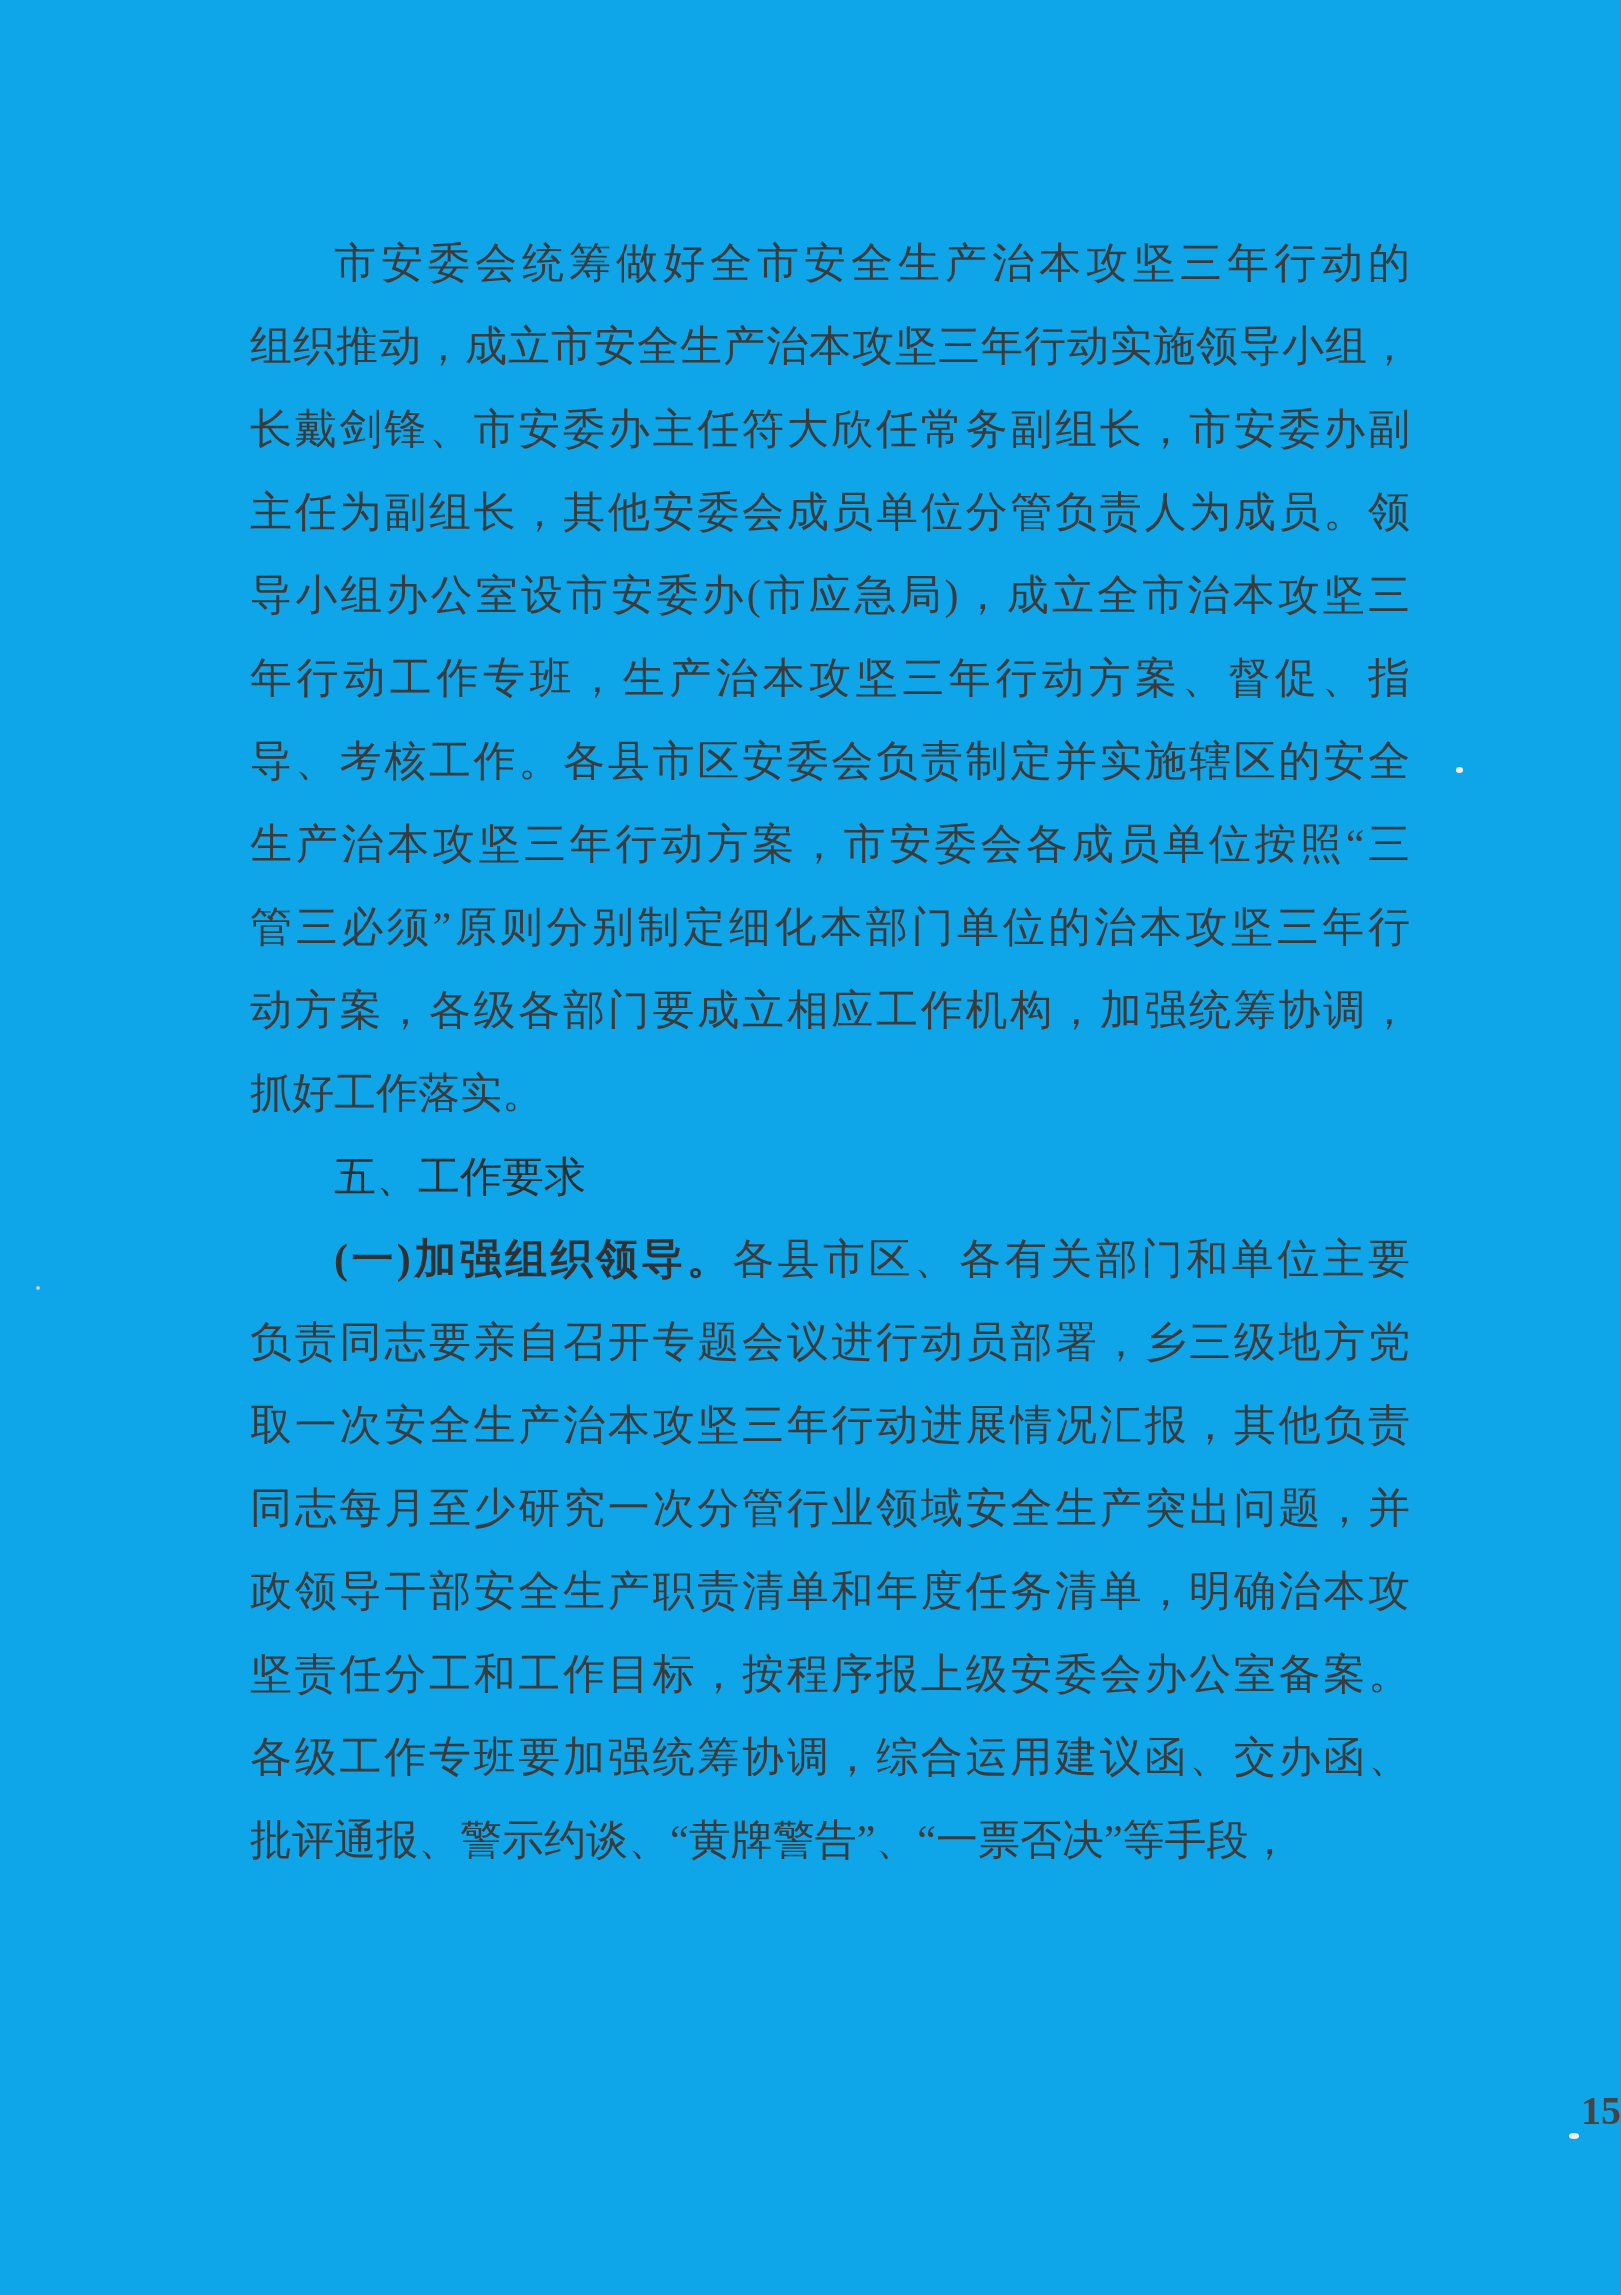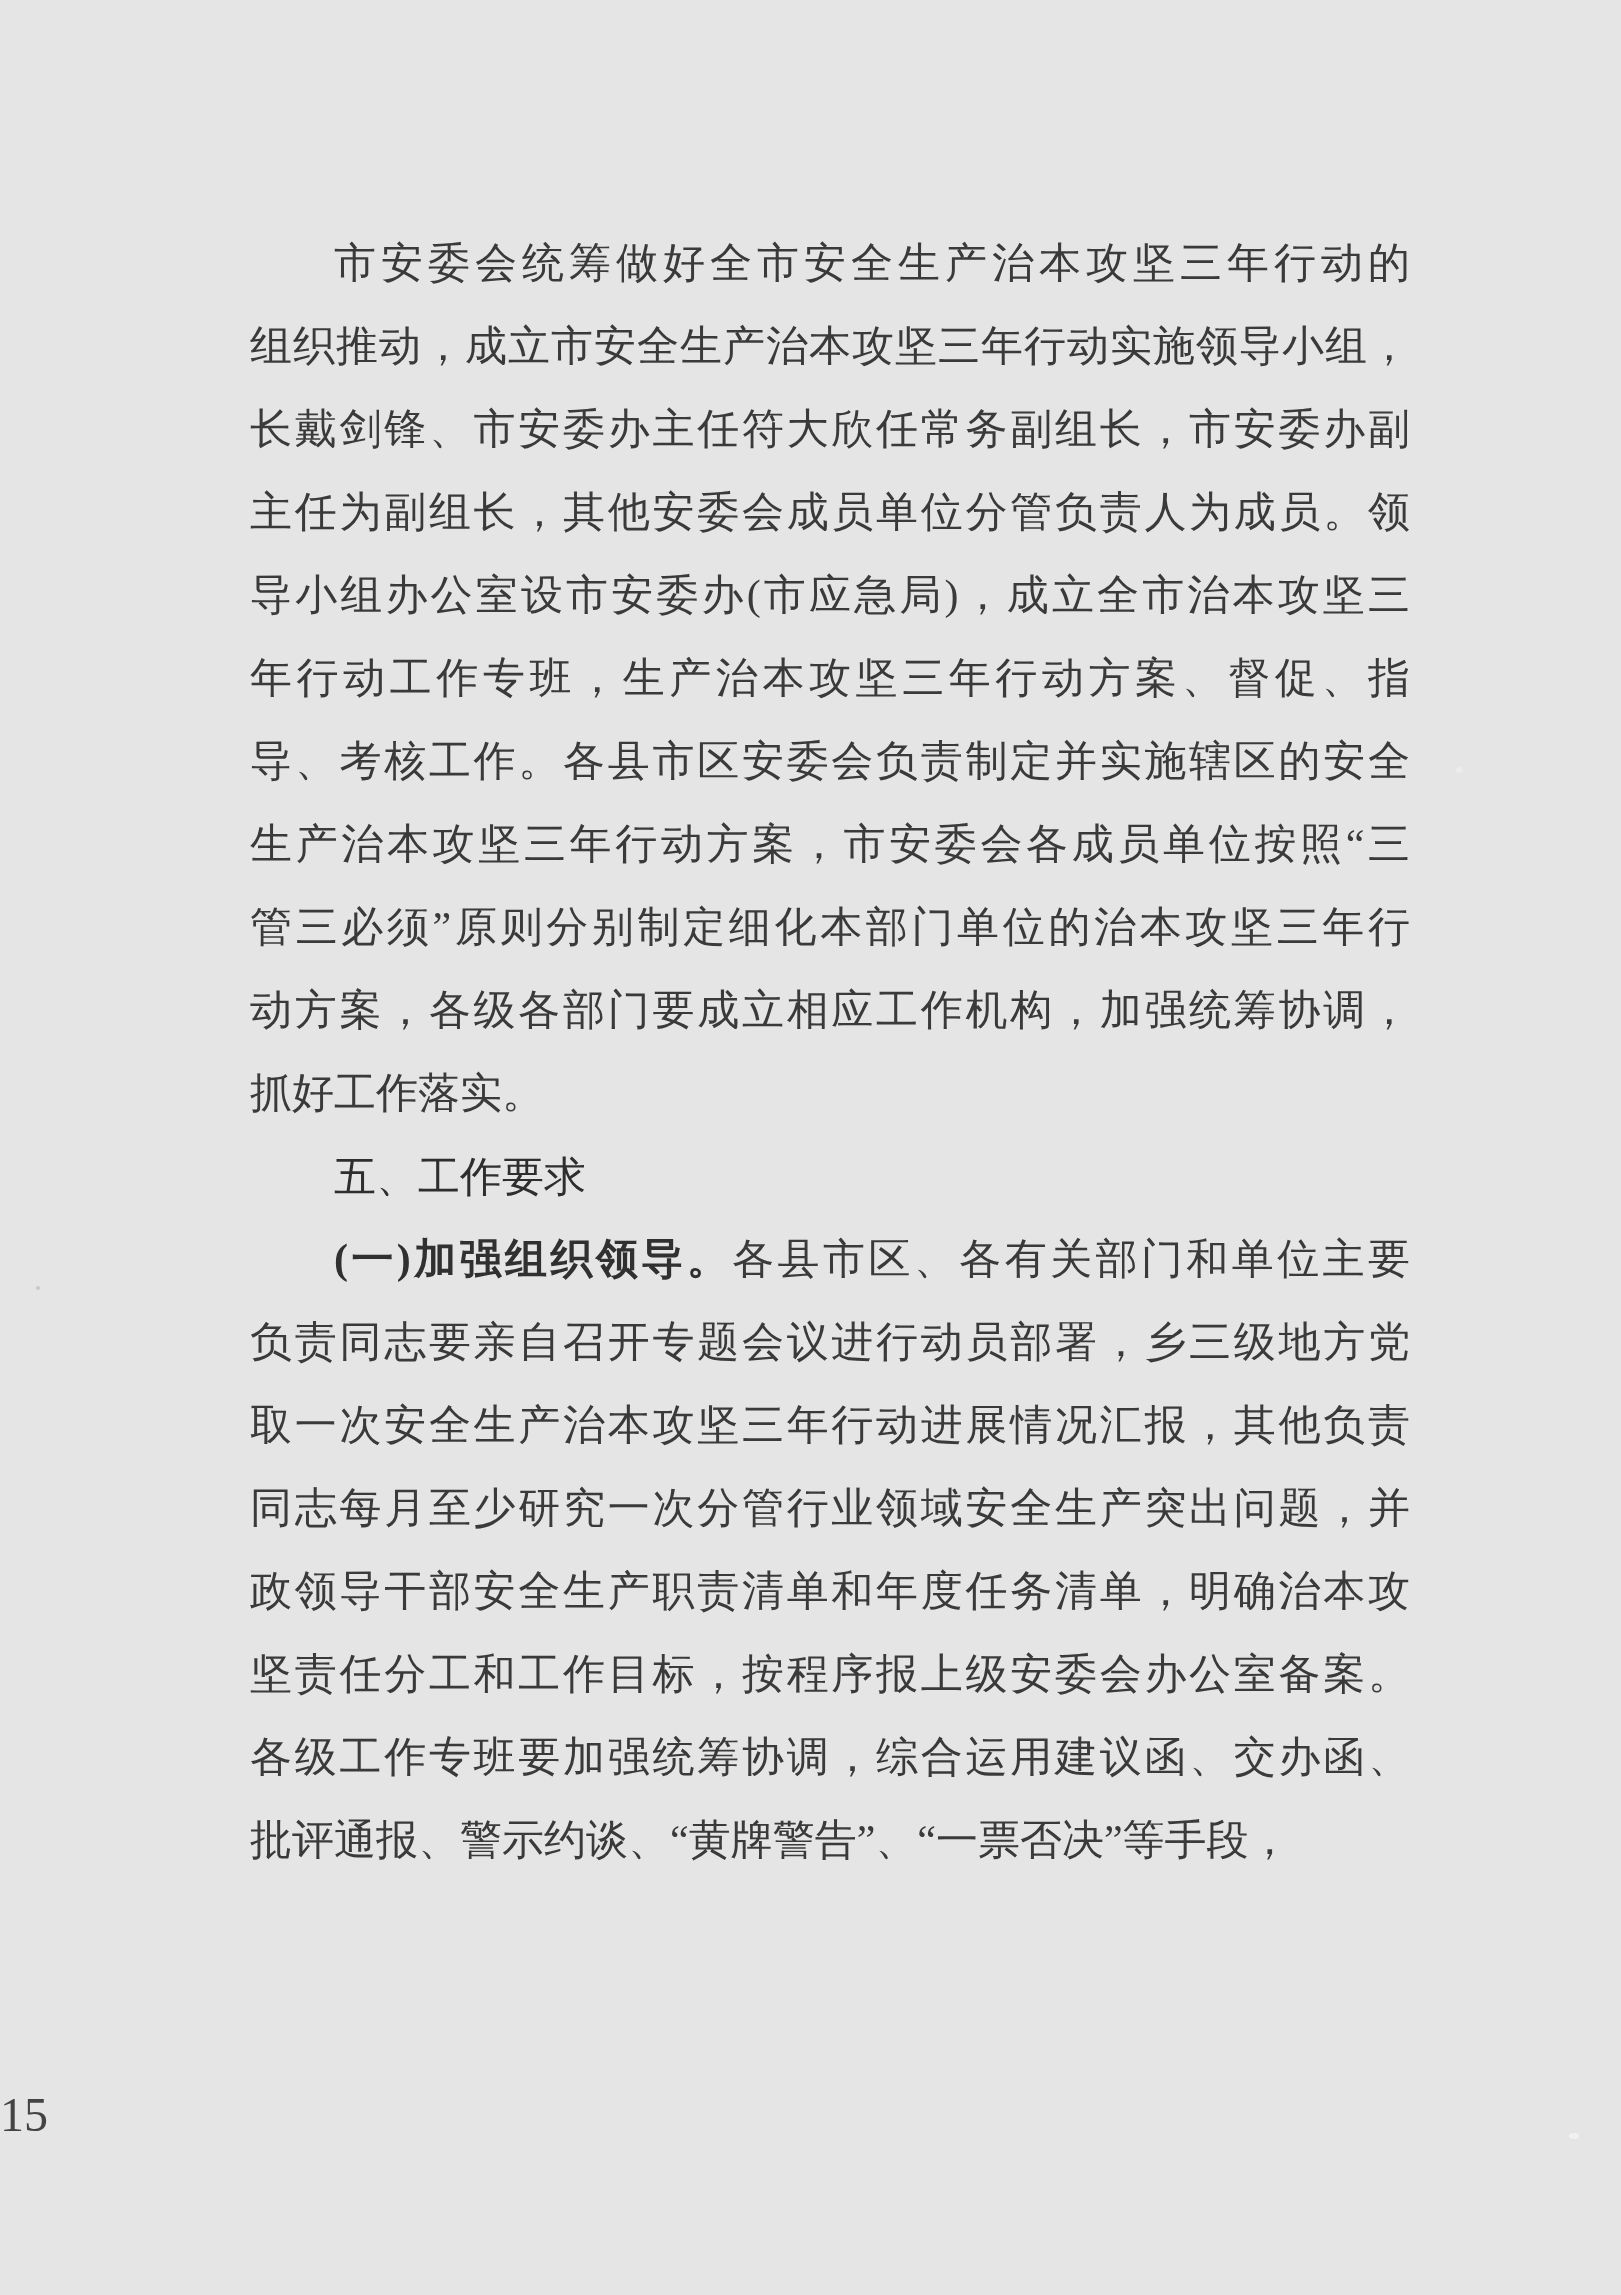--- a/index.html
+++ b/index.html
@@ -10,21 +10,21 @@
   body {
     width: 1621px;
     height: 2295px;
     position: relative;
     overflow: hidden;
     font-family: "Liberation Serif", "DejaVu Serif", serif;
   }
   .page {
     position: absolute;
     inset: 0;
-    background: #e5e5e5;
+    background: #0ea5e9;
     color: #333333;
   }
   .text-block {
     position: absolute;
     left: 250px;
     top: 222px;
     width: 1160px;
     font-size: 42px;
     line-height: 83px;
     color: #3a3a3a;
@@ -50,24 +50,25 @@
   }
   .lead-label {
     font-weight: 600;
     color: #303030;
   }
   .page-number {
     position: absolute;
     left: 0;
     top: 2087px;
     width: 100%;
-    text-align: left;
-    font-size: 48px;
+    text-align: right;
+    font-size: 40px;
     color: #444444;
     font-family: "Liberation Serif", "DejaVu Serif", serif;
+    font-weight: bold;
   }
   .speck {
     position: absolute;
     border-radius: 50%;
   }
   .speck-1 {
     left: 36px;
     top: 1286px;
     width: 4.1px;
     height: 4.1px;

